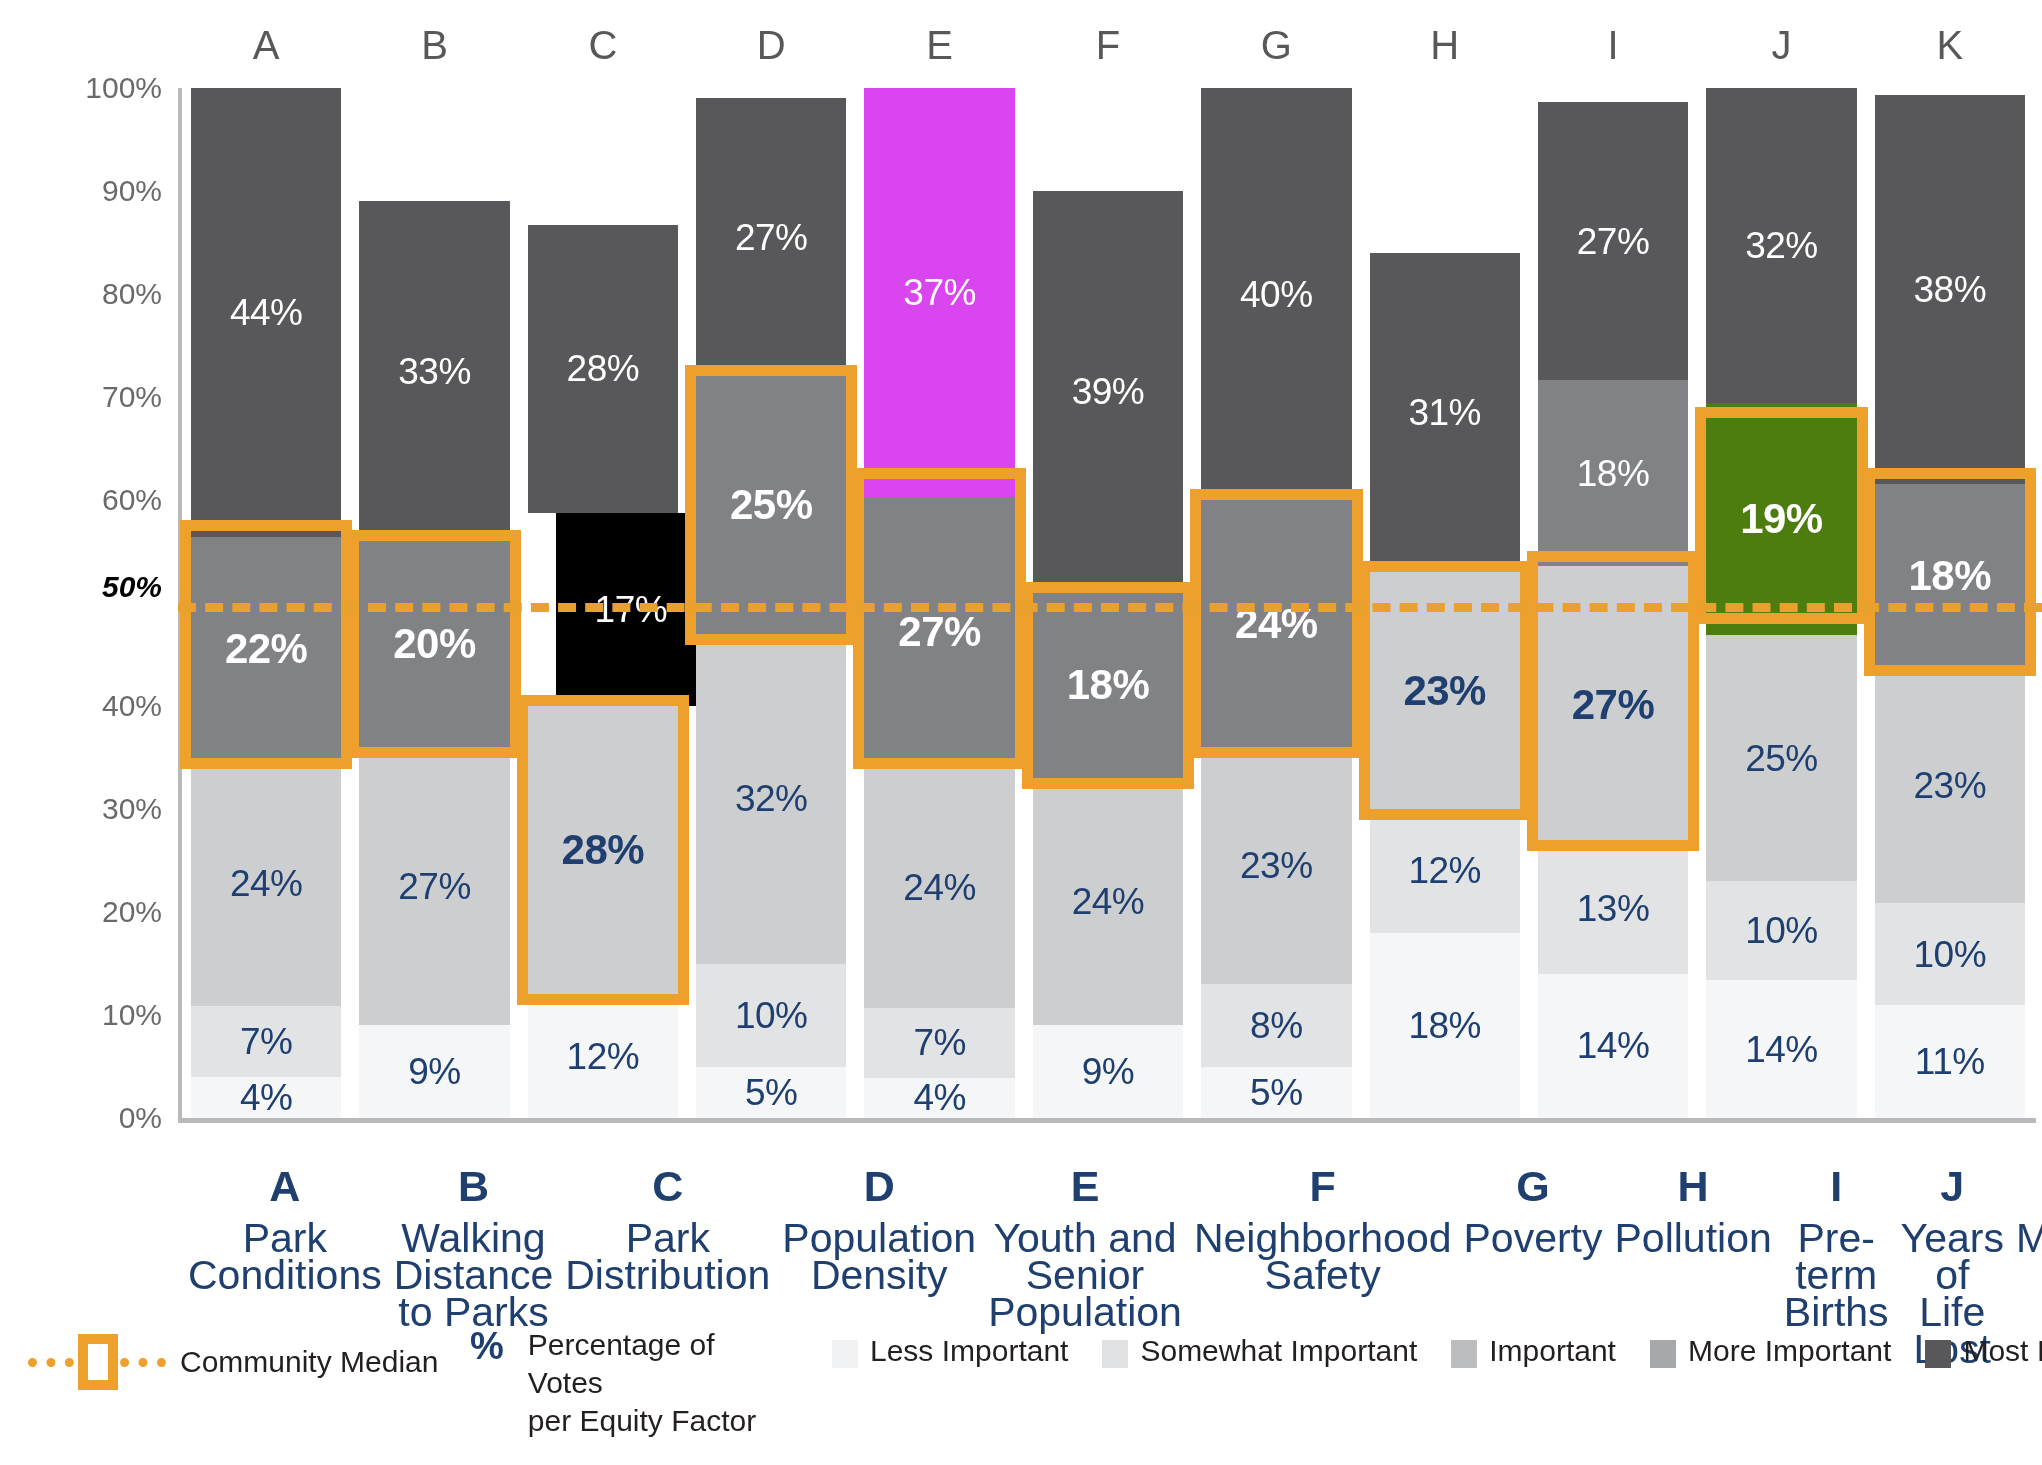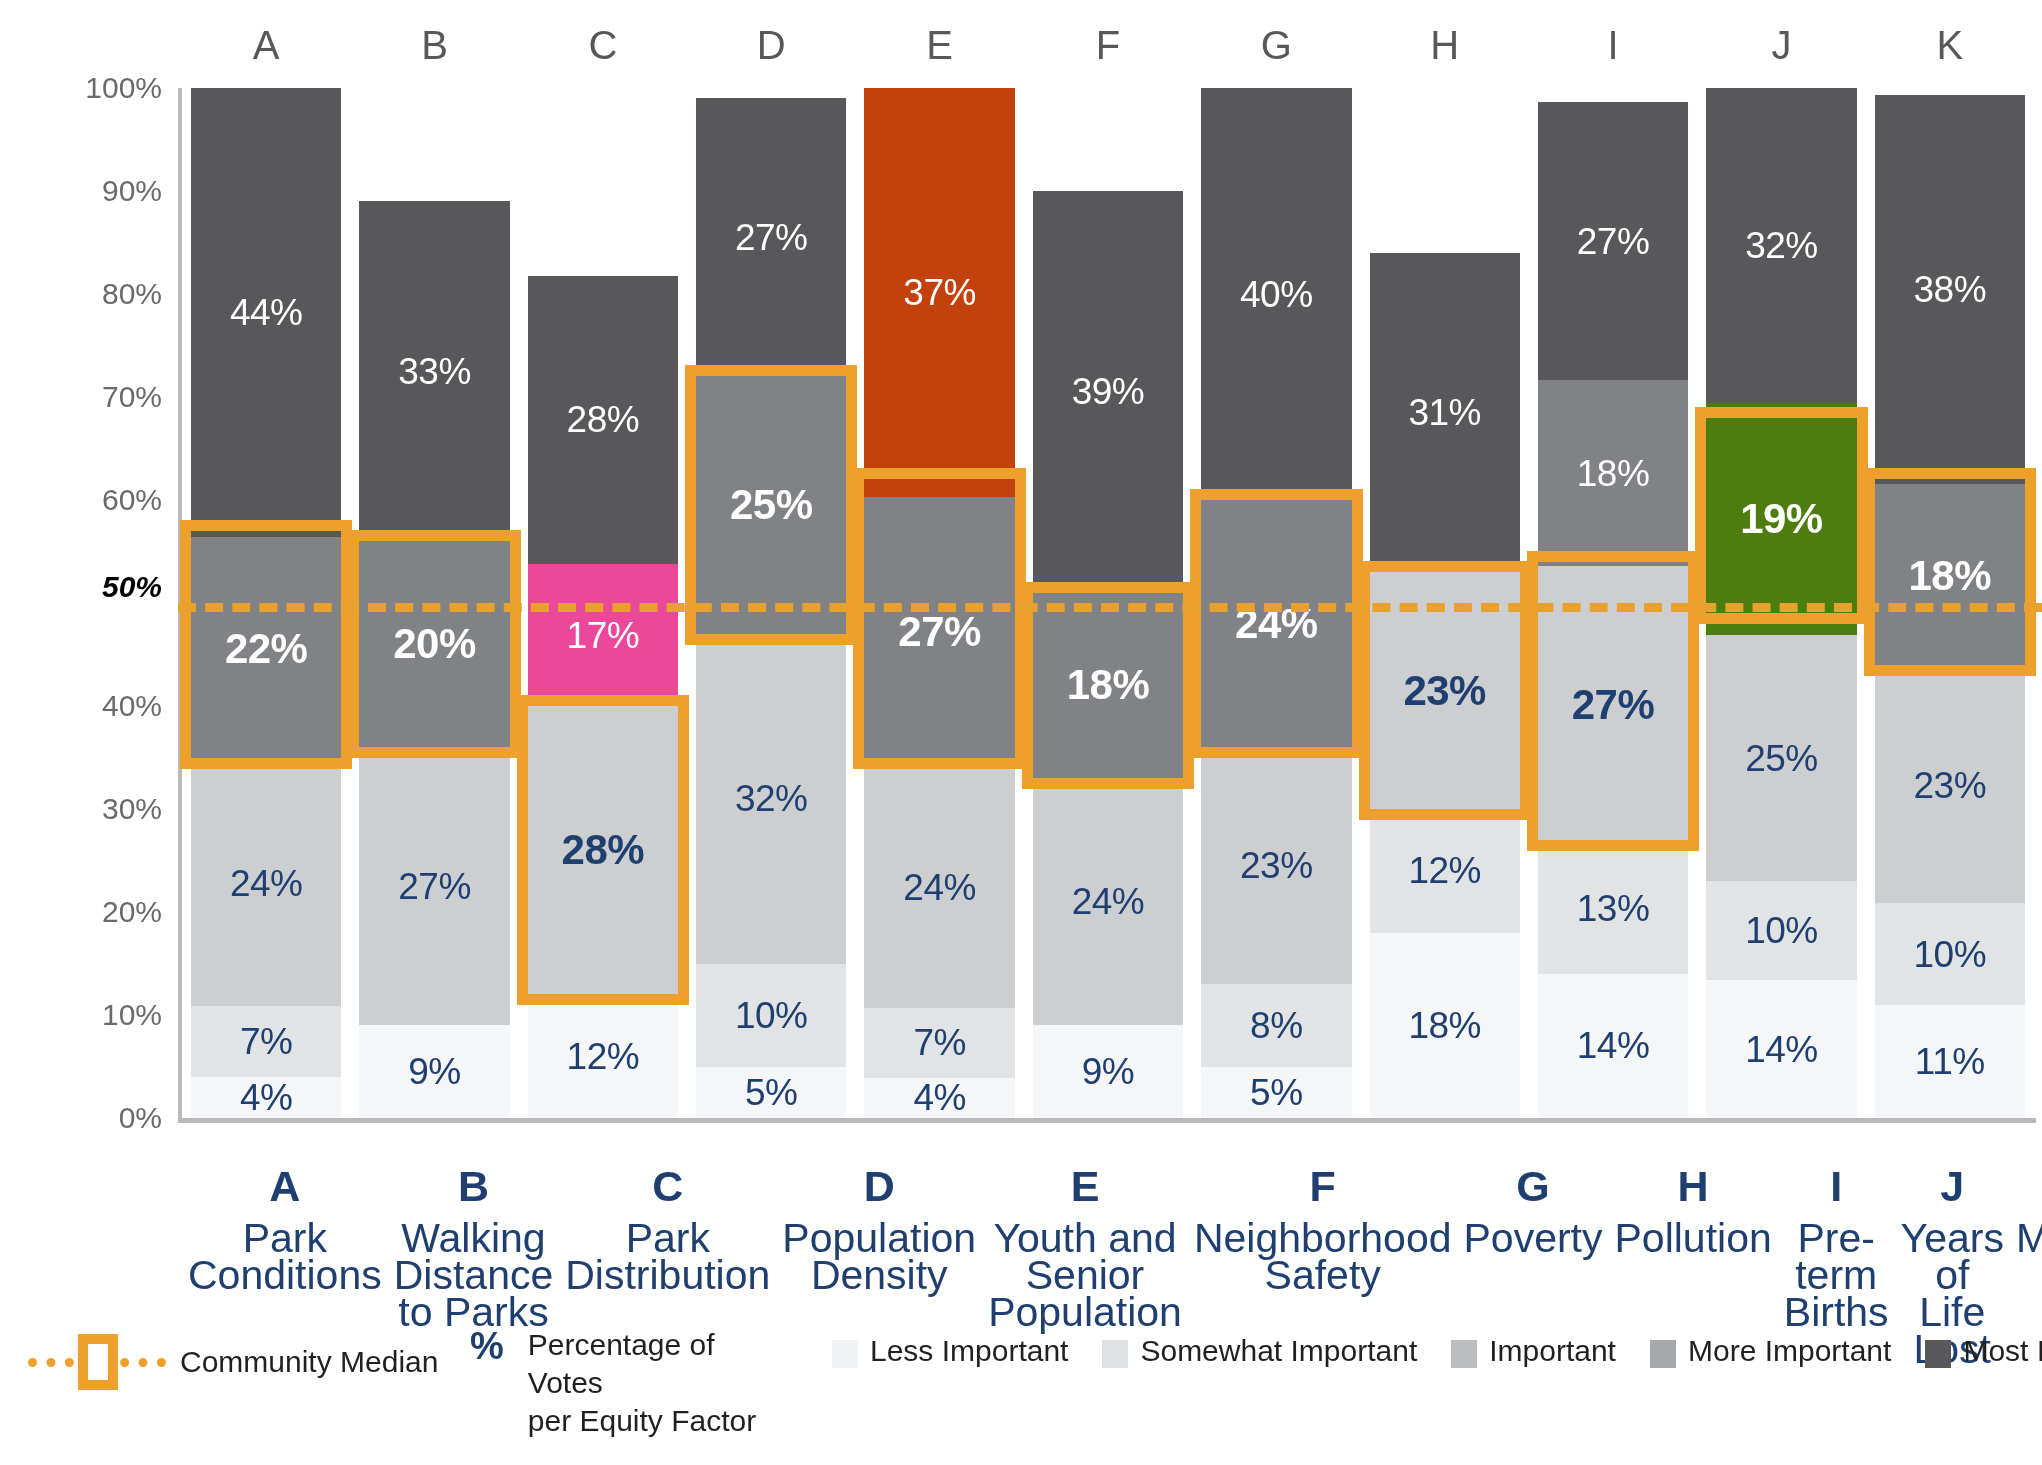--- a/index.html
+++ b/index.html
@@ -135,21 +135,21 @@
         <div class="hl" style="bottom: 359.8px; height: 228px; left: -2px; right: -2px;"></div>
       </div>
       <div class="col">
         <div class="bar">
           <div class="seg" style="height: 123.6px; background: rgb(245, 246, 247);">
             <span class="seg-label dark">12%</span>
           </div>
           <div class="seg" style="height: 288.4px; background: rgb(205, 206, 208);">
             <span class="seg-label dark hi">28%</span>
           </div>
-          <div class="seg" style="height: 142px; background: #ec4899;">
+          <div class="seg" style="height: 193px; background: #000000; margin-left: 28px;">
             <span class="seg-label light">17%</span>
           </div>
           <div class="seg" style="height: 288.4px; background: rgb(88, 88, 90);">
             <span class="seg-label light">28%</span>
           </div>
         </div>
         <div class="hl" style="bottom: 112.6px; height: 310.4px; left: -2px; right: -2px;"></div>
       </div>
       <div class="col">
         <div class="bar">
@@ -178,21 +178,21 @@
           </div>
           <div class="seg" style="height: 72.1px; background: rgb(226, 227, 228);">
             <span class="seg-label dark">7%</span>
           </div>
           <div class="seg" style="height: 247.2px; background: rgb(205, 206, 208);">
             <span class="seg-label dark">24%</span>
           </div>
           <div class="seg" style="height: 278.1px; background: rgb(128, 130, 133);">
             <span class="seg-label light hi">27%</span>
           </div>
-          <div class="seg" style="height: 420px; background: #c2410c;">
+          <div class="seg" style="height: 420px; background: #d946ef;">
             <span class="seg-label light">37%</span>
           </div>
         </div>
         <div class="hl" style="bottom: 349.5px; height: 300.1px; left: -2px; right: -2px;"></div>
       </div>
       <div class="col">
         <div class="bar">
           <div class="seg" style="height: 92.7px; background: rgb(245, 246, 247);">
             <span class="seg-label dark">9%</span>
           </div>

